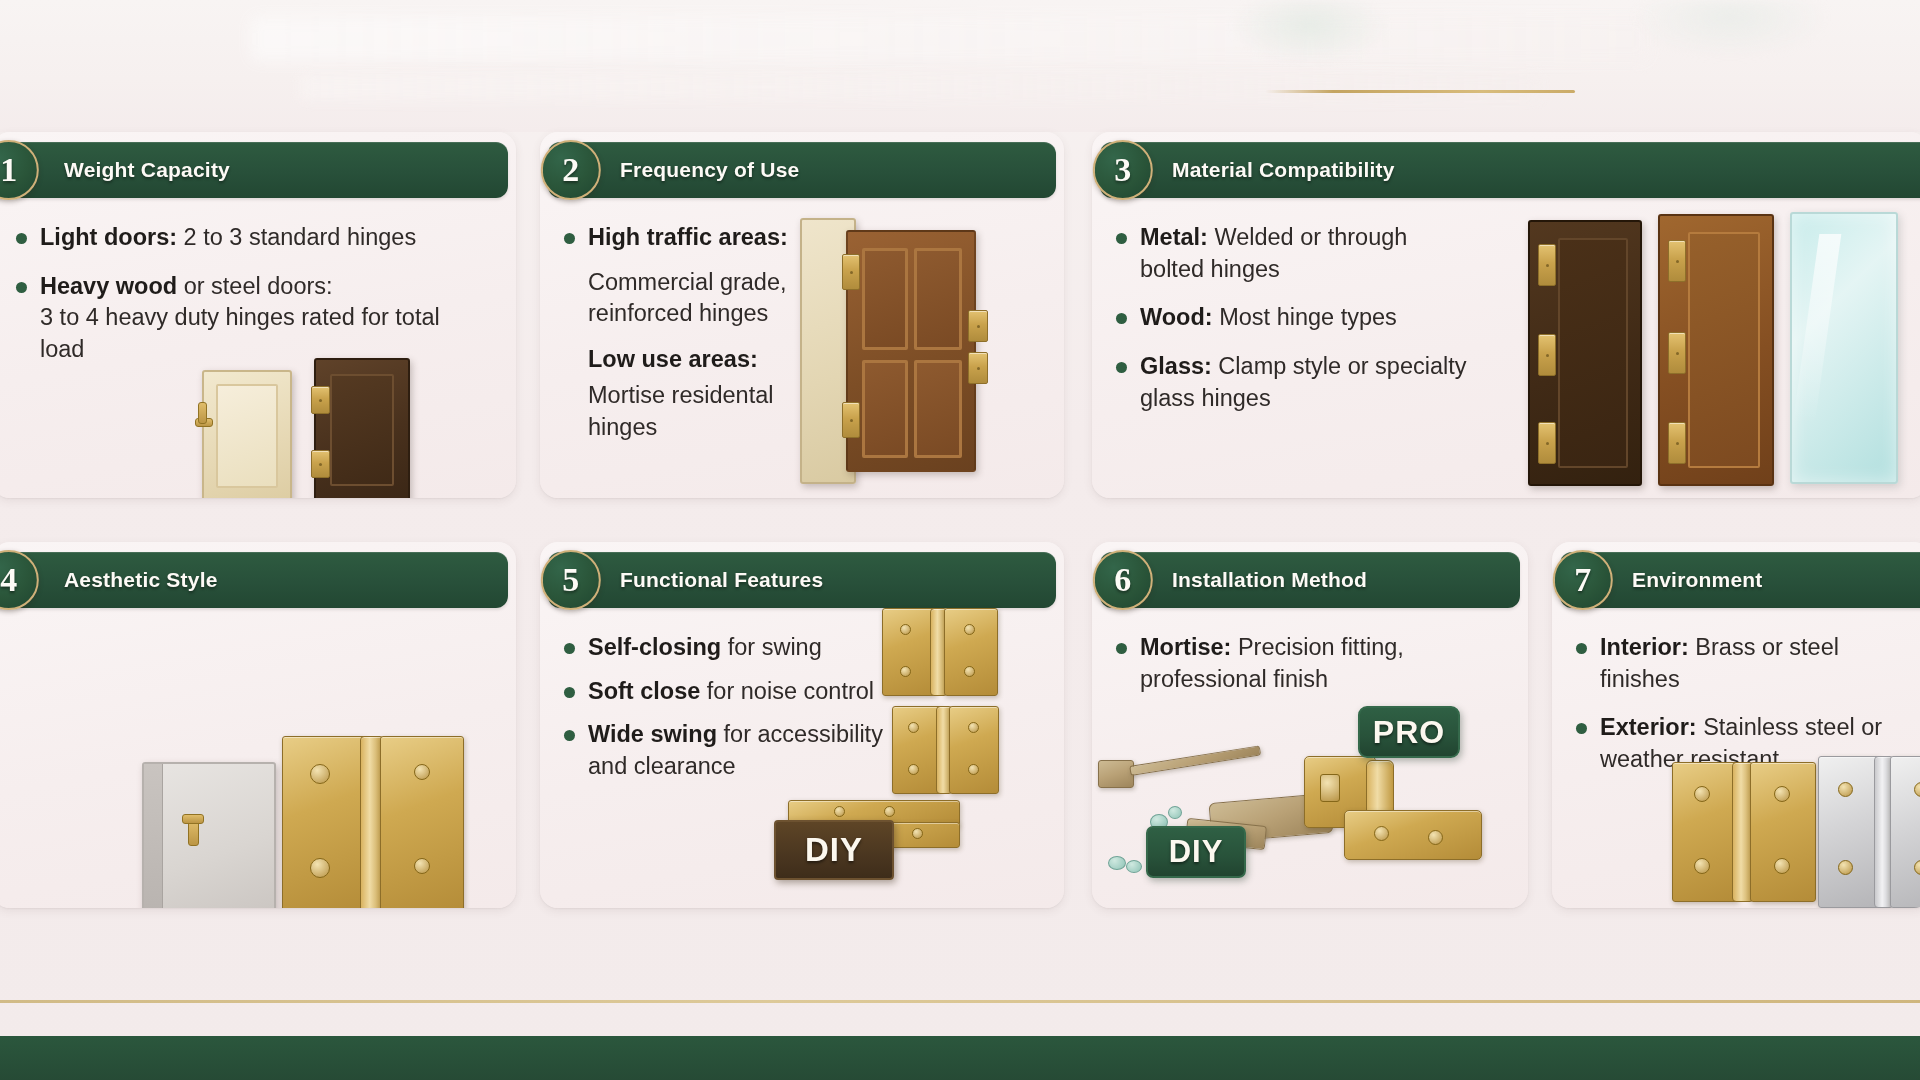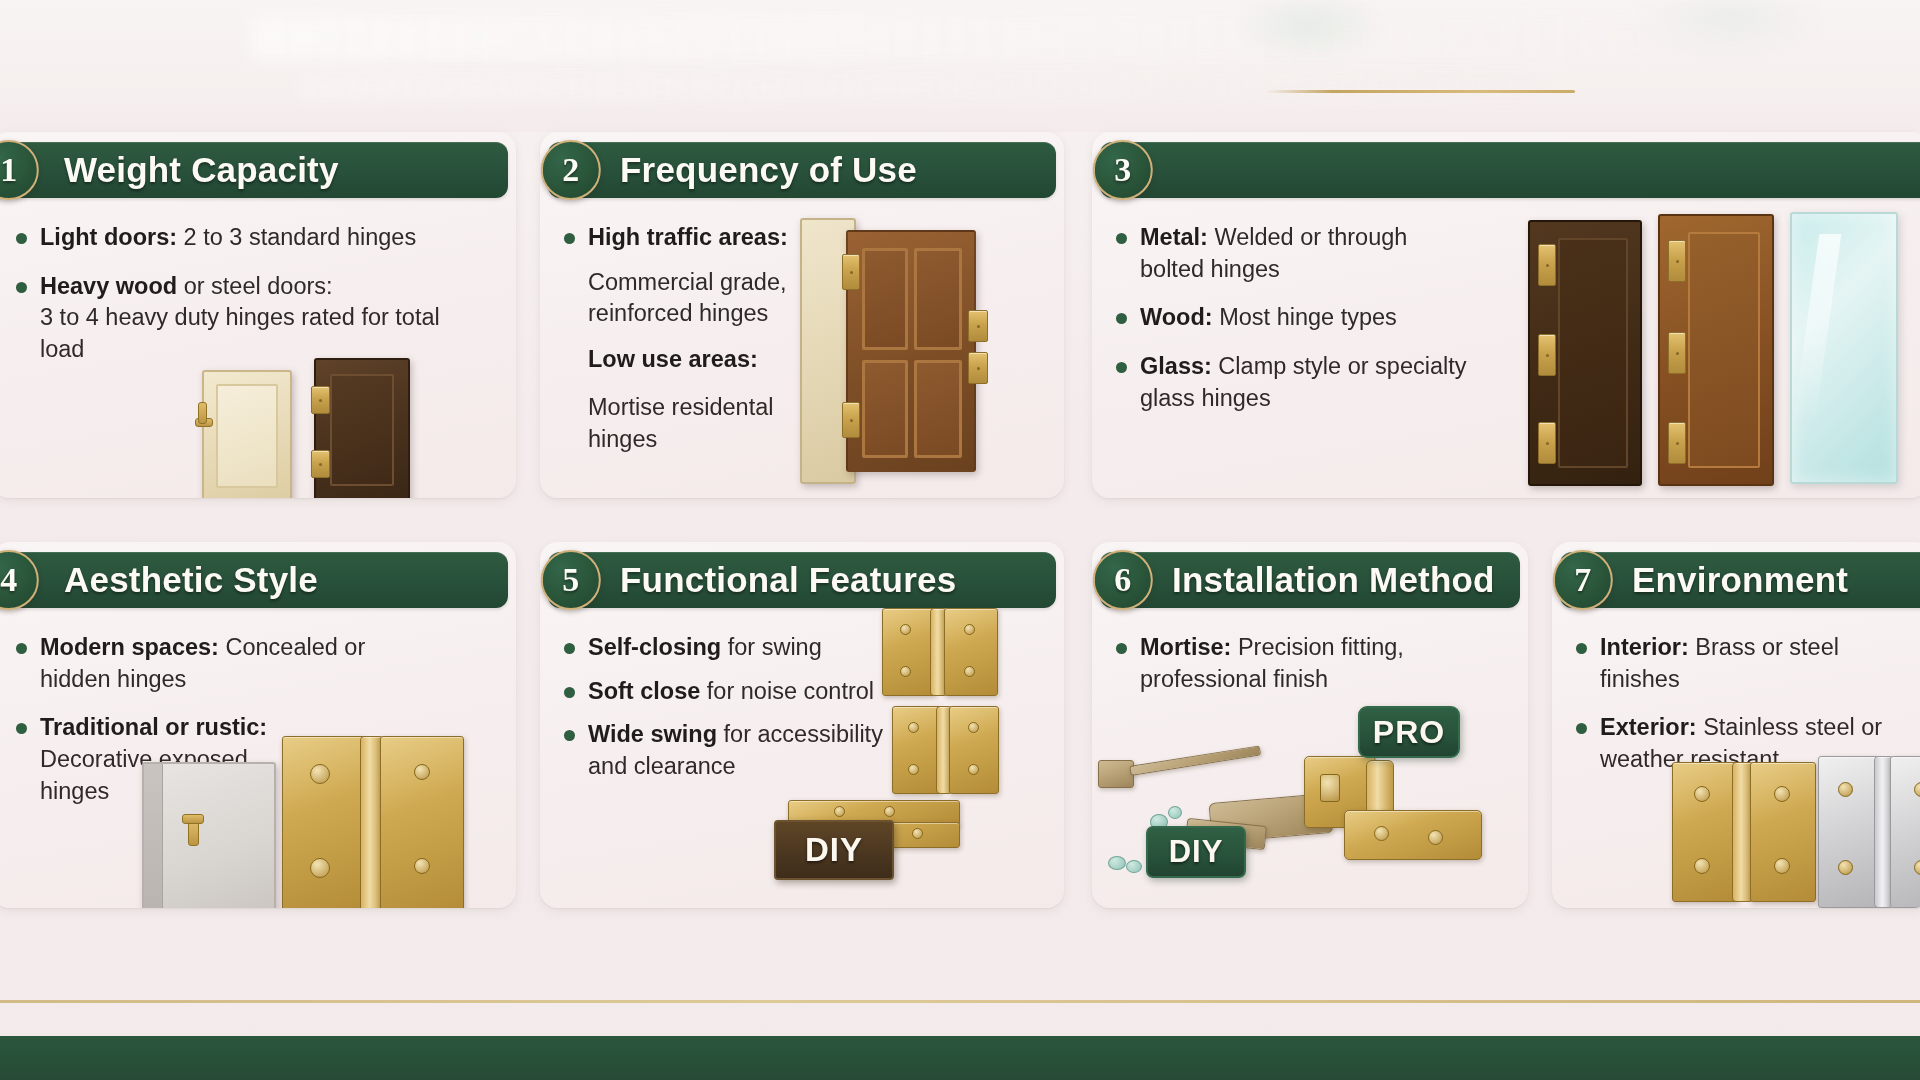--- a/index.html
+++ b/index.html
@@ -121,21 +121,21 @@
     font-family: "Liberation Serif", serif;
     text-shadow: 0 2px 3px rgba(0,0,0,.45);
     box-shadow: 0 2px 5px rgba(50,40,30,.3);
     z-index: 3;
   }
   .card.edge-left .badge-num { transform: translate(-22%, -50%); }
 
   .card-title {
     margin-left: 72px;
     color: #fdfaf6;
-    font-size: 35px;
+    font-size: 21px;
     font-weight: bold;
     letter-spacing: .2px;
     text-shadow: 0 2px 3px rgba(0,0,0,.42);
     white-space: nowrap;
   }
 
   .card-body {
     position: relative;
     padding: 24px 20px 10px 22px;
     height: 300px;
@@ -349,21 +349,21 @@
 
       <div class="card" style="left:540px; width:524px;">
         <div class="card-head">
           <div class="badge-num">2</div>
           <div class="card-title">Frequency of Use</div>
         </div>
         <div class="card-body">
           <ul class="points" style="max-width:250px;">
             <li style=""><span class="lead">High traffic areas:</span></li>
             <li class="nobullet" style="margin-bottom:18px;"><span>Commercial grade, reinforced hinges</span></li>
-            <li class="nobullet" style="margin-bottom:20px;"><span class="lead">Low use areas:</span></li>
+            <li class="nobullet" style="margin-bottom:8px;"><span class="lead">Low use areas:</span></li>
             <li class="nobullet"><span>Mortise residental hinges</span></li>
           </ul>
 
           <div class="art" style="left:250px; top:20px; width:240px; height:270px;">
 
             <div class="door" style="left:10px; top:0px; width:52px; height:262px; background:linear-gradient(160deg,#efe5cb 0%,#e3d6b3 60%,#d9caa2 100%); border:2px solid #c4b289;"></div>
 
             <div class="door" style="left:56px; top:12px; width:126px; height:238px; background:linear-gradient(160deg,#9a6233 0%,#7d4e26 55%,#6a411f 100%); border:2px solid #53311492;">
               <div class="panel" style="left:14px; top:16px; width:40px; height:96px; border:3px solid #ab7640; background:linear-gradient(160deg,#8e5a2f,#7a4a24);"></div>
               <div class="panel" style="left:66px; top:16px; width:42px; height:96px; border:3px solid #ab7640; background:linear-gradient(160deg,#8e5a2f,#7a4a24);"></div>
@@ -375,20 +375,21 @@
 
             <div class="hinge-plate" style="left:178px; top:92px; width:18px; height:30px;"></div>
             <div class="hinge-plate" style="left:178px; top:134px; width:18px; height:30px;"></div>
           </div>
         </div>
       </div>
 
       <div class="card edge-right" style="left:1092px; width:836px;">
         <div class="card-head">
           <div class="badge-num">3</div>
+          <div class="card-title">Material Compatibility</div>
         </div>
         <div class="card-body">
           <ul class="points" style="max-width:360px;">
             <li><span class="lead">Metal:</span><span> Welded or through bolted hinges</span></li>
             <li><span class="lead">Wood:</span><span> Most hinge types</span></li>
             <li><span class="lead">Glass:</span><span> Clamp style or specialty glass hinges</span></li>
           </ul>
 
           <div class="art" style="left:426px; top:8px; width:410px; height:280px;">
 
@@ -415,25 +416,20 @@
     </div>
 
     <div class="row">
 
       <div class="card edge-left" style="left:-8px; width:524px;">
         <div class="card-head">
           <div class="badge-num">4</div>
           <div class="card-title">Aesthetic Style</div>
         </div>
         <div class="card-body">
-          <ul class="points" style="max-width:410px;">
-            <li><span class="lead">Modern spaces:</span><span> Concealed or hidden hinges</span></li>
-            <li style="margin-bottom:4px;"><span class="lead">Traditional or rustic:</span></li>
-            <li class="nobullet" style="max-width:230px;"><span>Decorative exposed hinges</span></li>
-          </ul>
 
           <div class="art" style="left:140px; top:126px; width:360px; height:180px;">
 
             <div class="door" style="left:10px; top:28px; width:130px; height:148px; background:linear-gradient(160deg,#e8e5e2 0%,#d9d5d1 60%,#cbc6c2 100%); border:2px solid #b6b1ad;">
               <div style="position:absolute; left:0; top:0; width:18px; height:100%; background:linear-gradient(180deg,#c9c4c0,#b9b4b0); border-right:1px solid #a9a4a0;"></div>
               <div class="knob" style="left:44px; top:56px; width:9px; height:24px;"></div>
               <div class="knob" style="left:38px; top:50px; width:20px; height:8px;"></div>
             </div>
 
             <div class="hinge" style="left:150px; top:2px; width:190px; height:176px;">

